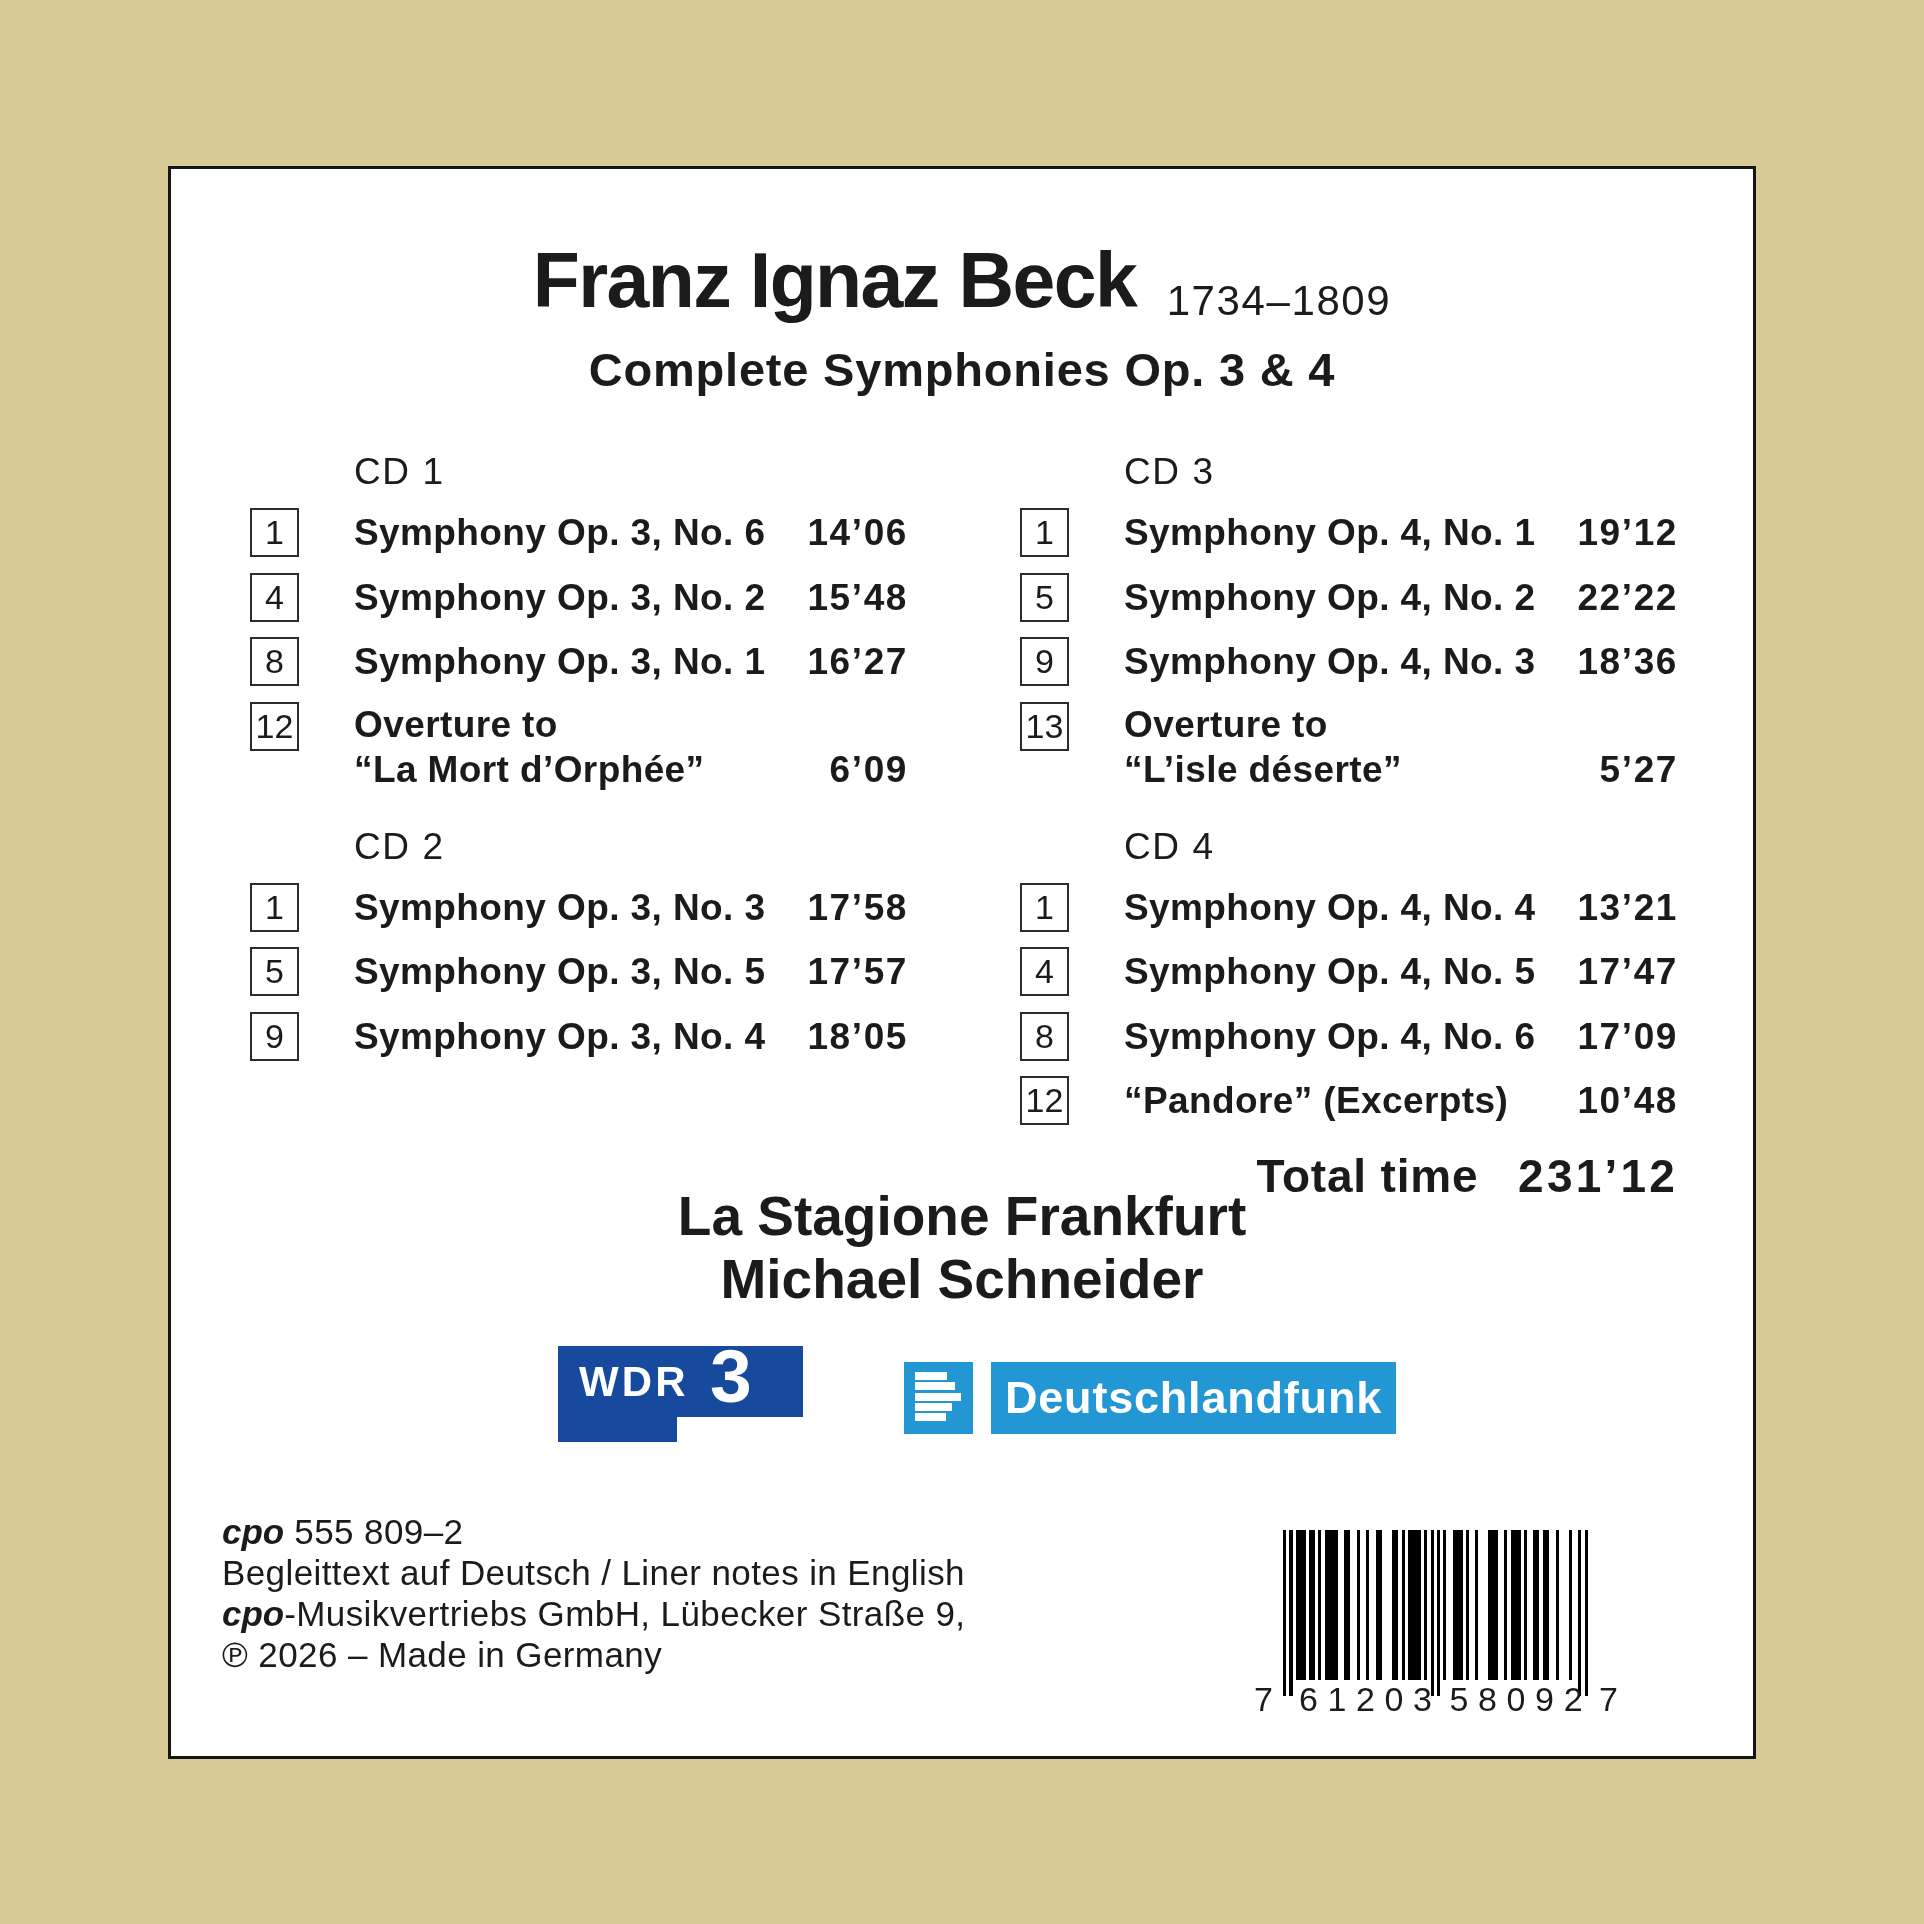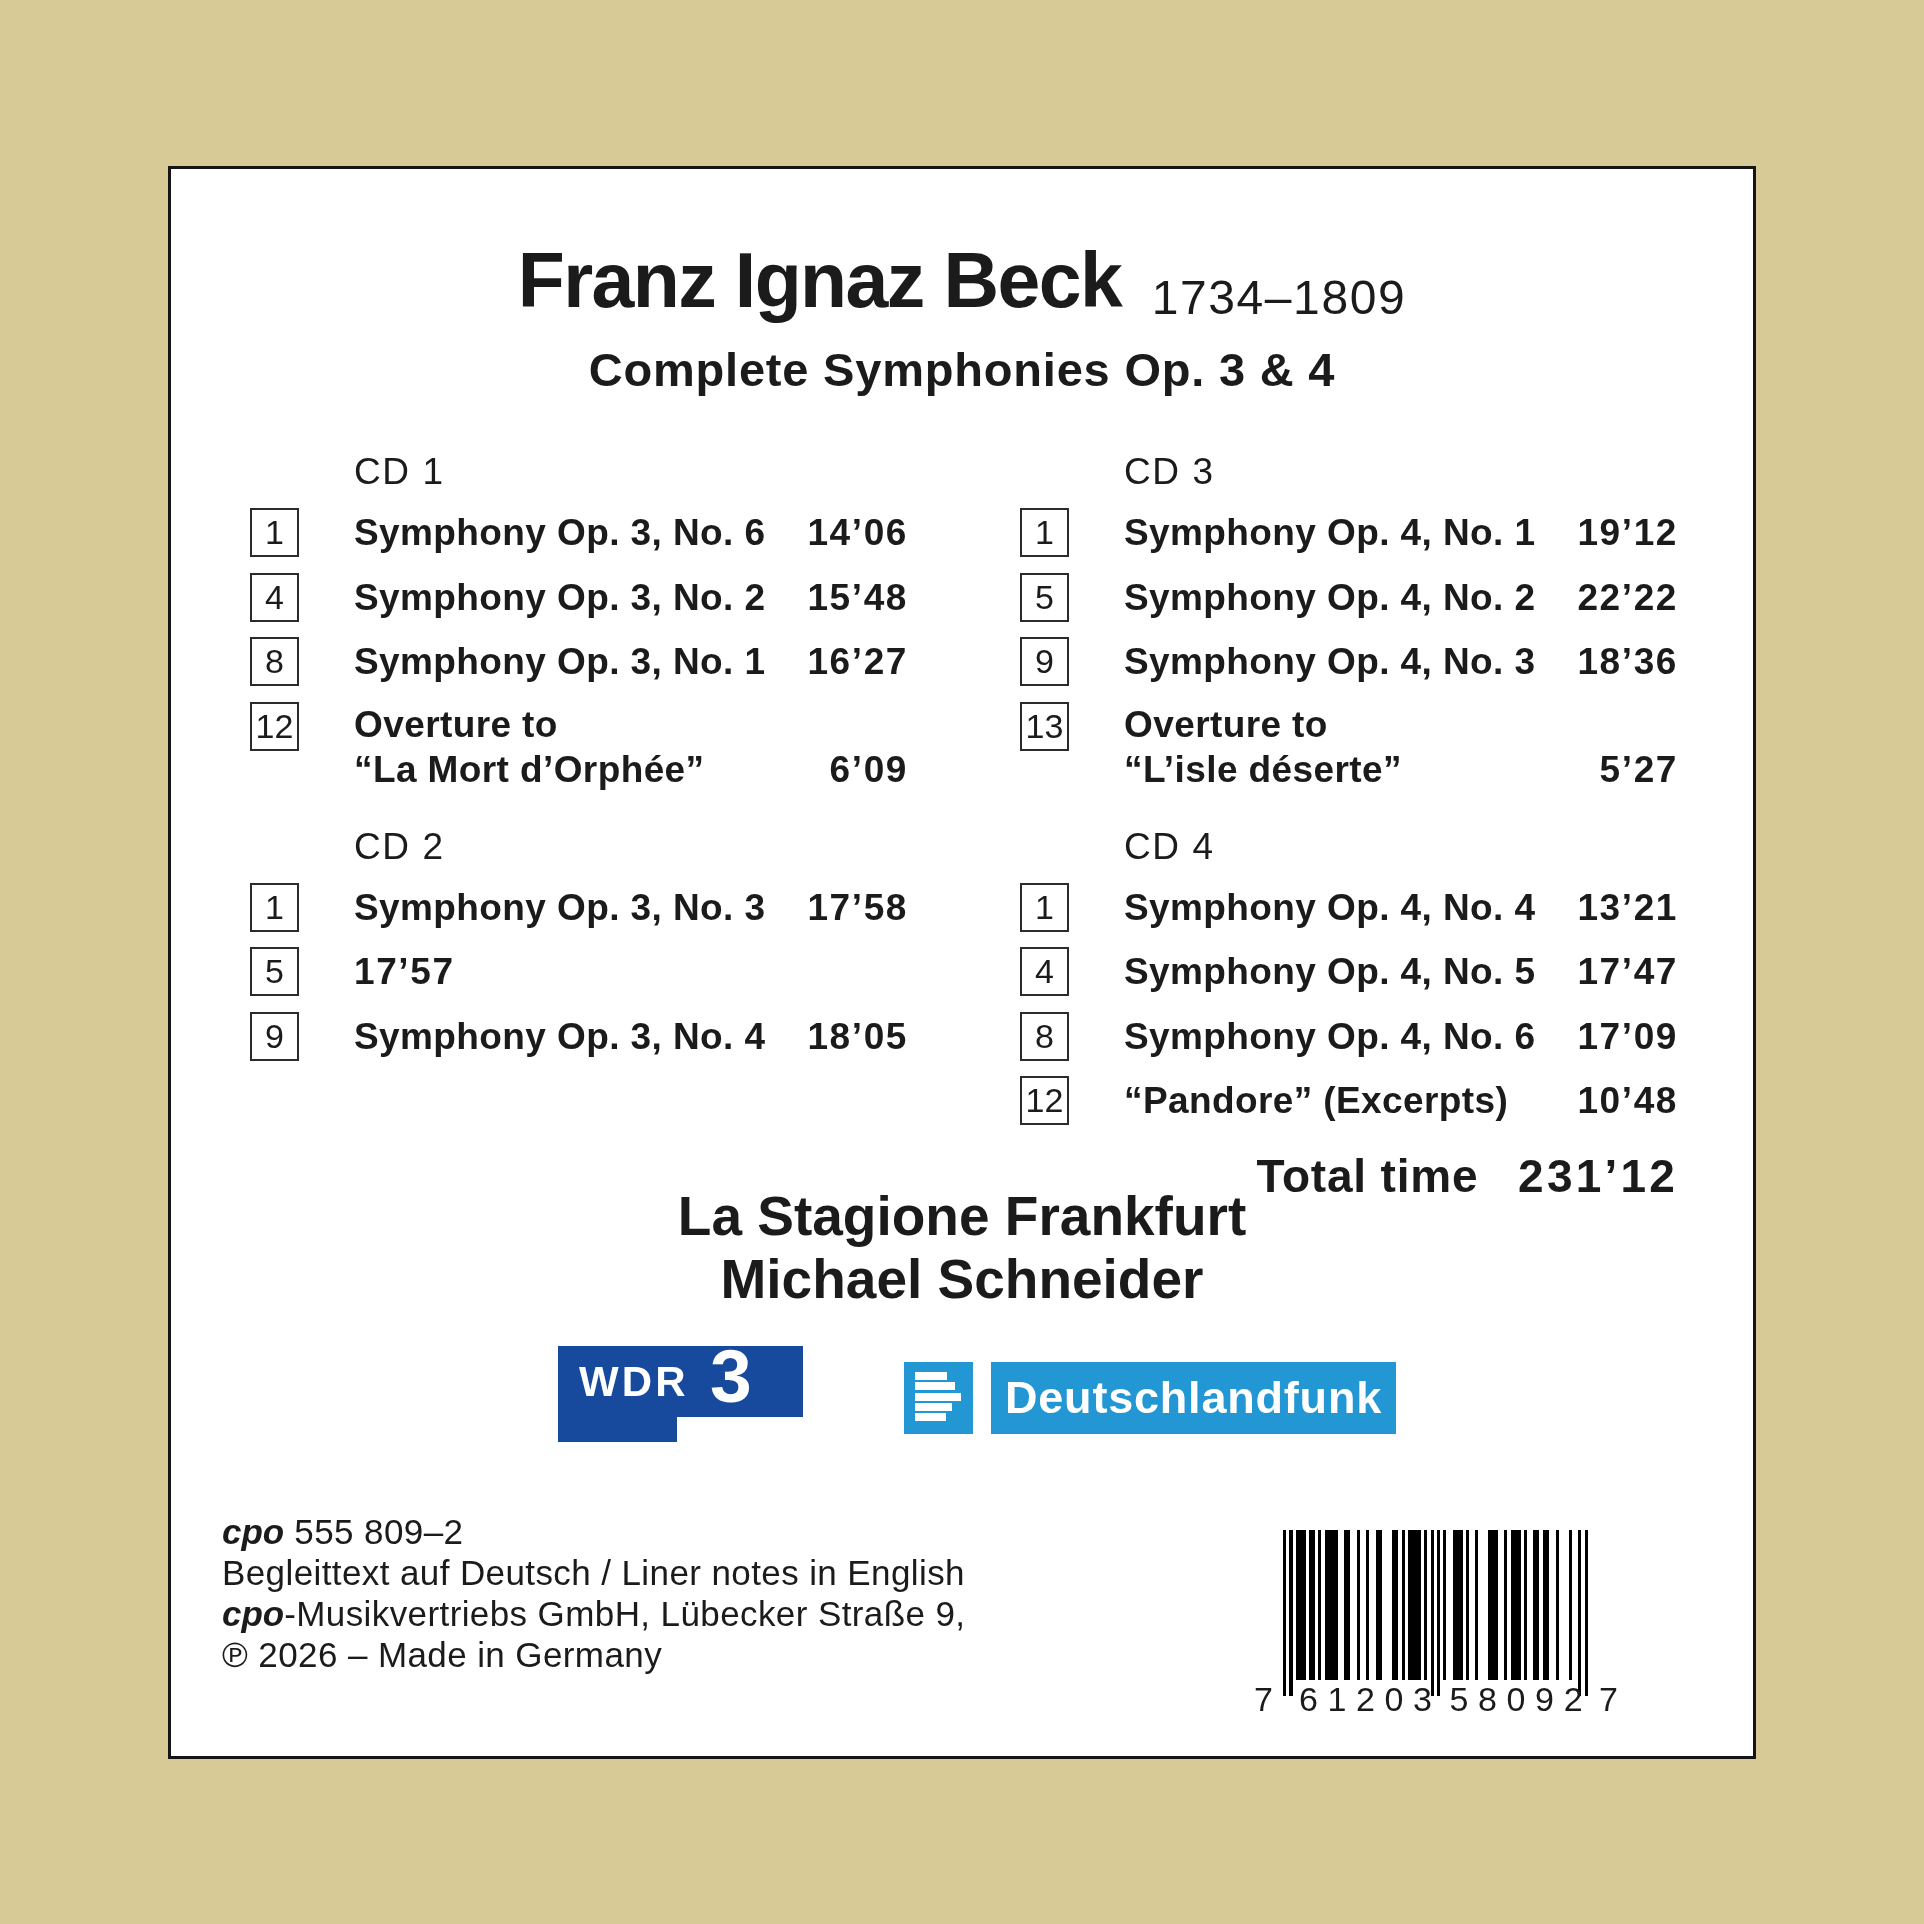--- a/index.html
+++ b/index.html
@@ -12,21 +12,21 @@
   .card{
     position:absolute;left:168px;top:166px;width:1588px;height:1593px;
     background:#ffffff;border:3.2px solid #151515;box-sizing:border-box;
   }
   
   .title-row{
     position:absolute;left:0;right:0;top:67px;
     display:flex;justify-content:center;align-items:flex-end;gap:30.5px;
   }
   .composer{font-size:77px;font-weight:bold;letter-spacing:-1.6px;white-space:nowrap;}
-  .dates{font-size:48px;font-weight:400;letter-spacing:1.6px;white-space:nowrap;}
+  .dates{font-size:42px;font-weight:400;letter-spacing:1.6px;white-space:nowrap;}
   .subtitle{
     position:absolute;left:0;right:0;top:173px;text-align:center;
     font-size:47px;font-weight:bold;letter-spacing:0.8px;
   }
   
   .col{position:absolute;top:280px;width:658px;}
   .col-left{left:79px;}
   .col-right{left:849px;}
   .disc-header{
     margin-left:104px;font-size:37px;line-height:45px;
@@ -130,20 +130,21 @@
       </div>
       <div class="disc-block">
         <div class="disc-header">CD 2</div>
         <div class="track-row">
           <div class="track-num">1</div>
           <div class="track-title">Symphony Op. 3, No. 3</div>
           <div class="track-time">17’58</div>
         </div>
         <div class="track-row">
           <div class="track-num">5</div>
+          <div class="track-title">Symphony Op. 3, No. 5</div>
           <div class="track-time">17’57</div>
         </div>
         <div class="track-row">
           <div class="track-num">9</div>
           <div class="track-title">Symphony Op. 3, No. 4</div>
           <div class="track-time">18’05</div>
         </div>
       </div>
     </div>
   <div class="col col-right">

